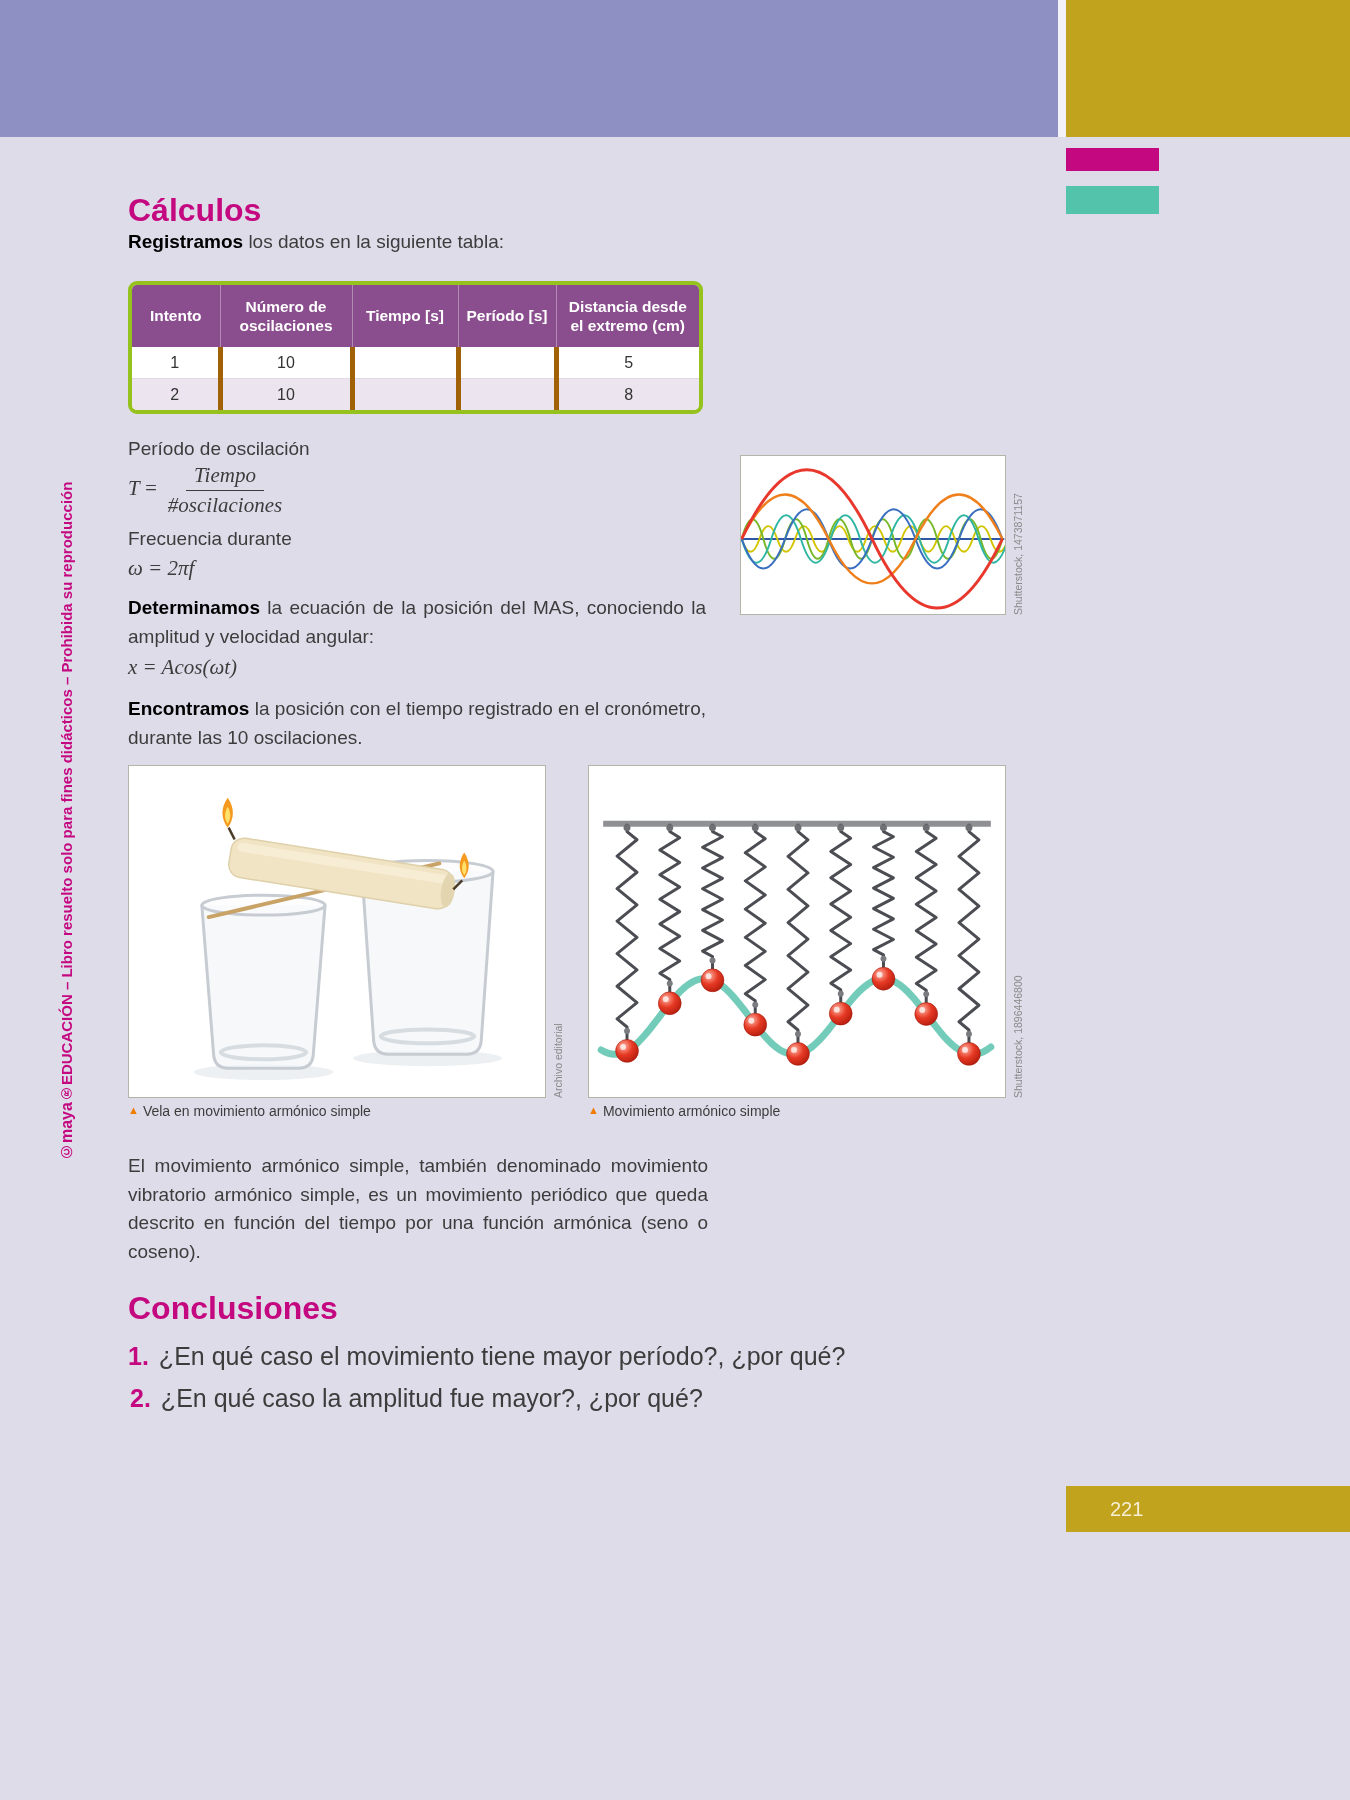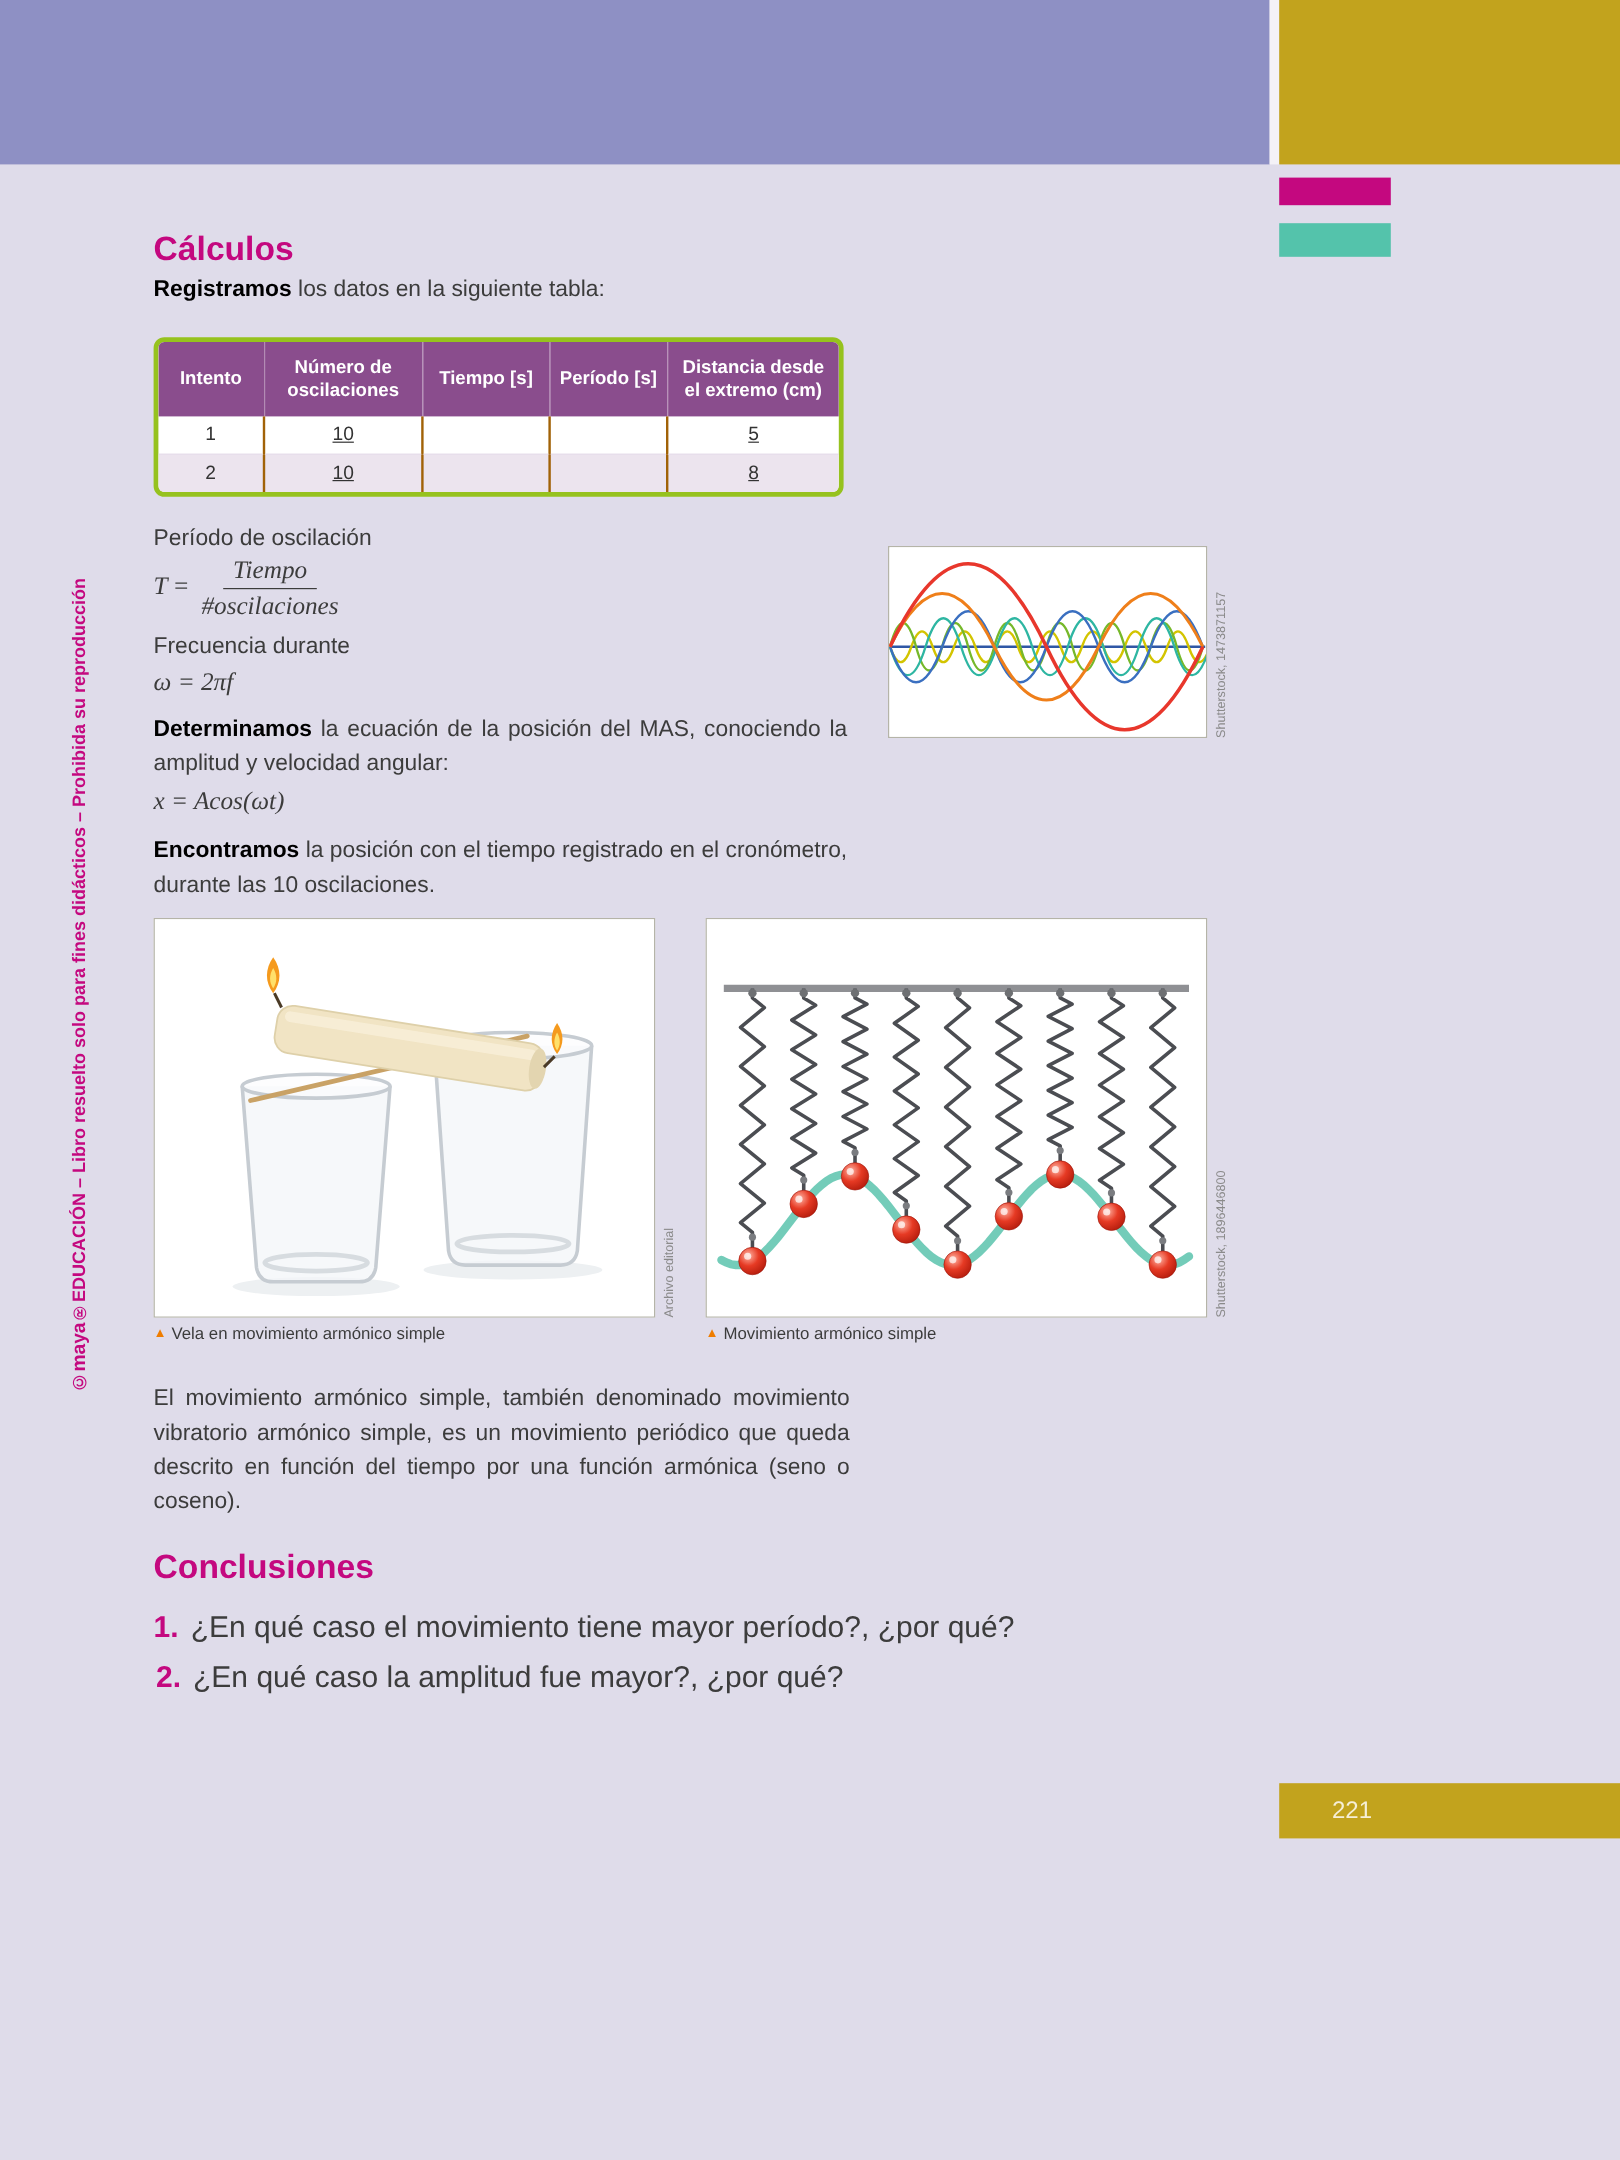--- a/index.html
+++ b/index.html
@@ -13,32 +13,32 @@
   .bar{position:absolute;left:1066px;width:93px;}
   .bar.magenta{top:148px;height:23px;background:#c4087f;}
   .bar.teal{top:186px;height:28px;background:#54c3ab;}
 
   
   .sidebar-vertical{position:absolute;left:58px;top:425px;height:735px;writing-mode:vertical-rl;transform:rotate(180deg);color:#c4087f;font-size:15px;font-weight:600;white-space:nowrap;}
   .sidebar-vertical .brand{font-weight:800;font-size:16px;}
   .sidebar-vertical .brand2{font-weight:800;}
 
   
-  .h-mag{position:absolute;color:#c4087f;font-size:28px;font-weight:700;margin:0;}
+  .h-mag{position:absolute;color:#c4087f;font-size:32px;font-weight:700;margin:0;}
   .txt{position:absolute;color:#3c3c3c;font-size:19px;line-height:1.5;margin:0;}
   .txt b{color:#000000;font-weight:700;}
   .just{text-align:justify;}
 
   
   .datatable{position:absolute;left:128px;top:281px;width:567px;border:4px solid #96c21e;border-radius:9px;overflow:hidden;background:#fff;}
   .datatable table{border-collapse:collapse;width:100%;table-layout:fixed;}
   .datatable th{background:#8a4d8d;color:#fff;font-size:15.5px;font-weight:700;text-align:center;vertical-align:middle;padding:9px 4px;line-height:1.25;height:44px;}
   .datatable th + th{border-left:1px solid rgba(255,255,255,0.35);}
   .datatable td{font-size:16px;color:#333;text-align:center;height:31px;padding:0 4px;}
-  .datatable td + td{border-left:2px solid #a16207;text-decoration:underline;}
+  .datatable td + td{border-left:5px solid #a16207;}
   .datatable tbody tr + tr td{border-top:1px solid #e2d8e6;}
   .datatable tr.r2 td{background:#ece4ee;}
   .c1{width:88px;} .c2{width:132px;} .c3{width:106px;} .c4{width:98px;} .c5{width:143px;}
 
   
   .math{position:absolute;color:#3c3c3c;font-family:"Liberation Serif", serif;font-style:italic;font-size:21px;margin:0;}
   .frac{display:inline-flex;flex-direction:column;align-items:center;vertical-align:middle;margin-left:6px;}
   .frac .num{border-bottom:1.5px solid #3c3c3c;padding:0 8px 2px;}
   .frac .den{padding-top:2px;}
   .eq{padding:0 4px;}

